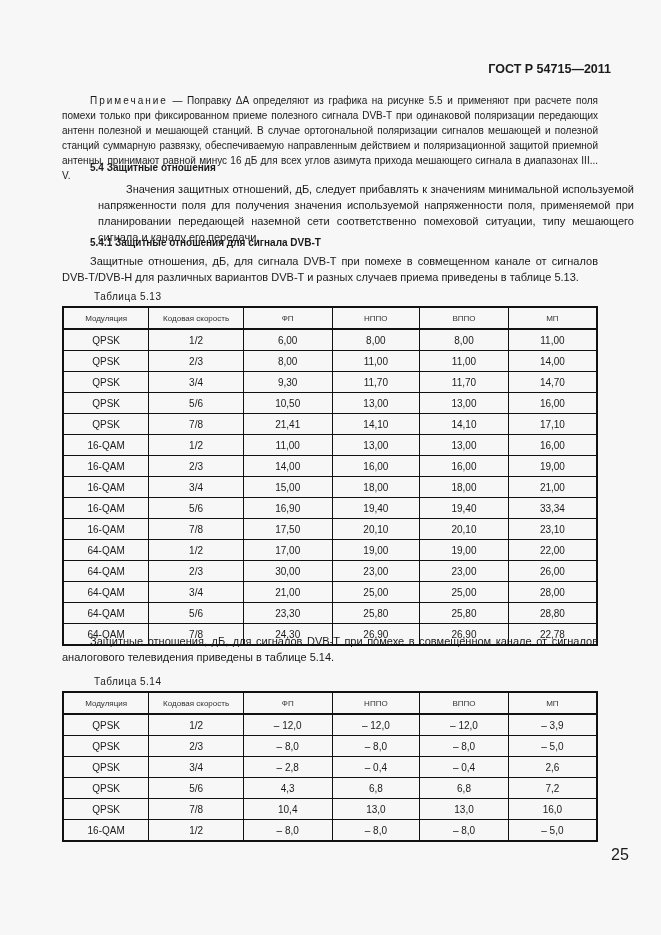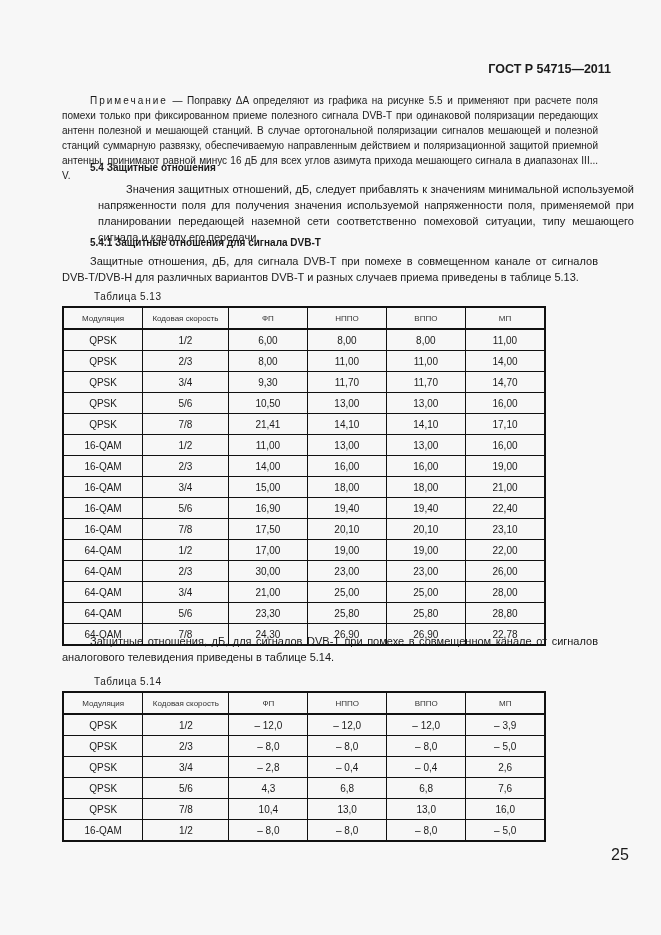--- a/index.html
+++ b/index.html
@@ -24,21 +24,21 @@
   .indent { text-indent: 28px; }
   .heading {
     position: absolute; left: 90px;
     font-weight: bold; font-size: 10px;
   }
   .table-caption {
     position: absolute; left: 62px;
     font-size: 10px; letter-spacing: 0.5px; margin-left: 32px;
   }
   table.data {
-    position: absolute; left: 62px; width: 484px;
+    position: absolute; left: 62px; width: 536px;
     border-collapse: collapse;
     border: 2px solid #111;
     font-size: 10px;
   }
   table.data th {
     font-weight: normal; font-size: 8px; color: #333;
     height: 18px; border: 1.5px solid #111;
     border-bottom: 2px solid #111;
   }
   table.data td {
@@ -147,21 +147,21 @@
         <td>18,00</td>
         <td>18,00</td>
         <td>21,00</td>
       </tr>
       <tr>
         <td>16-QAM</td>
         <td>5/6</td>
         <td>16,90</td>
         <td>19,40</td>
         <td>19,40</td>
-        <td>22,40</td>
+        <td>33,34</td>
       </tr>
       <tr>
         <td>16-QAM</td>
         <td>7/8</td>
         <td>17,50</td>
         <td>20,10</td>
         <td>20,10</td>
         <td>23,10</td>
       </tr>
       <tr>
@@ -253,21 +253,21 @@
         <td>– 0,4</td>
         <td>– 0,4</td>
         <td>2,6</td>
       </tr>
       <tr>
         <td>QPSK</td>
         <td>5/6</td>
         <td>4,3</td>
         <td>6,8</td>
         <td>6,8</td>
-        <td>7,6</td>
+        <td>7,2</td>
       </tr>
       <tr>
         <td>QPSK</td>
         <td>7/8</td>
         <td>10,4</td>
         <td>13,0</td>
         <td>13,0</td>
         <td>16,0</td>
       </tr>
       <tr>

